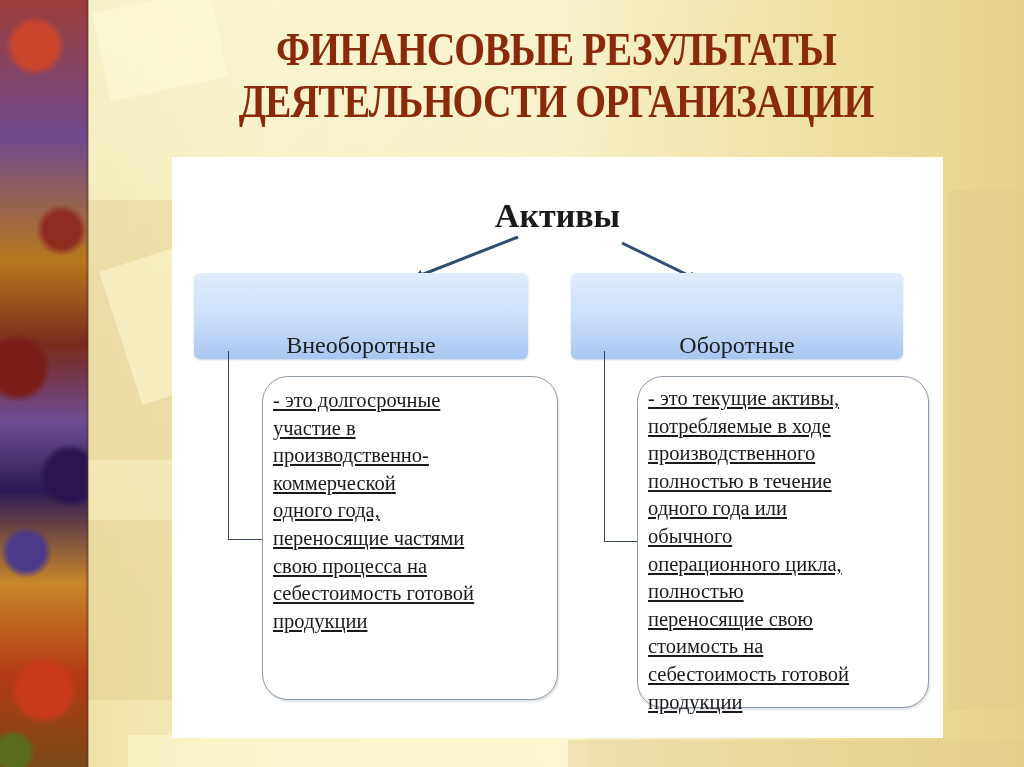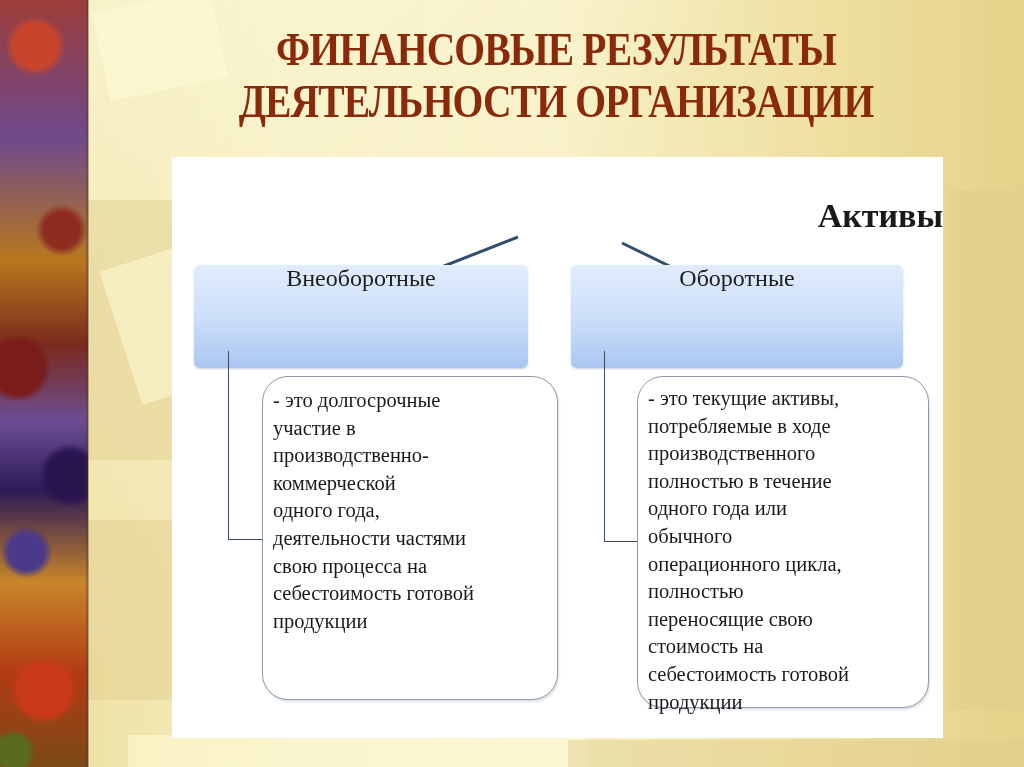--- a/index.html
+++ b/index.html
@@ -45,45 +45,45 @@
     transform: scaleX(0.86);
     transform-origin: center;
   }
   .title div { white-space: nowrap; }
   
   .panel {
     position: absolute; left: 172px; top: 157px; width: 771px; height: 581px;
     background: #ffffff;
   }
   .root-label {
-    position: absolute; left: 0; top: 40px; width: 771px; text-align: right;
+    position: absolute; left: 0; top: 40px; width: 771px; text-align: center;
     font-family: "Liberation Serif", serif; font-weight: bold; font-size: 34px;
     color: #1a1a1a;
   }
   .head-box {
-    position: absolute; top: 108px; height: 103px;
+    position: absolute; top: 116px; height: 86px;
     border-radius: 6px;
     background: linear-gradient(180deg, #e1ecfd 0%, #cddff9 50%, #a9c6f1 100%);
     box-shadow: 0 1px 2px rgba(90,120,170,0.35);
-    display: flex; align-items: flex-start; justify-content: center;
+    display: flex; align-items: flex-end; justify-content: center;
     font-family: "Liberation Serif", serif; font-size: 24px; color: #1e1e1e;
   }
   .head-box.left { left: 22px; width: 334px; }
   .head-box.right { left: 399px; width: 332px; }
   .connector {
     position: absolute; border-left: 1.5px solid #3a4a5c; border-bottom: 1.5px solid #3a4a5c;
   }
   .connector.left { left: 56px; top: 194px; width: 36px; height: 188px; }
   .connector.right { left: 432px; top: 194px; width: 34px; height: 190px; }
   .desc-box {
     position: absolute; border: 1.5px solid #8e9aa6; border-radius: 26px;
     background: #ffffff;
     box-shadow: 1px 2px 2px rgba(120,140,160,0.25);
     font-family: "Liberation Serif", serif; font-size: 20.5px; line-height: 27.6px;
-    color: #1a1a1a; padding: 10px 8px 6px 10px; box-sizing: border-box;
+    color: #1a1a1a; padding: 10px 8px 6px 10px; box-sizing: border-box; text-decoration: underline;
   }
   .desc-box.left { left: 90px; top: 219px; width: 296px; height: 324px; }
   .desc-box.right { left: 465px; top: 219px; width: 292px; height: 332px; padding-top: 8px; }
   .desc-box .line { white-space: nowrap; }
   svg.arrows { position: absolute; left: 0; top: 0; }
 </style>
 </head>
 <body>
 
 <div class="bg-main">
@@ -130,21 +130,21 @@
 
   <div class="connector left"></div>
   <div class="connector right"></div>
 
   <div class="desc-box left">
     <div class="line">- это долгосрочные</div>
     <div class="line">участие в</div>
     <div class="line">производственно-</div>
     <div class="line">коммерческой</div>
     <div class="line">одного года,</div>
-    <div class="line">деятельности частями</div>
+    <div class="line">переносящие частями</div>
     <div class="line">свою процесса на</div>
     <div class="line">себестоимость готовой</div>
     <div class="line">продукции</div>
   </div>
 
   <div class="desc-box right">
     <div class="line">- это текущие активы,</div>
     <div class="line">потребляемые в ходе</div>
     <div class="line">производственного</div>
     <div class="line">полностью в течение</div>

